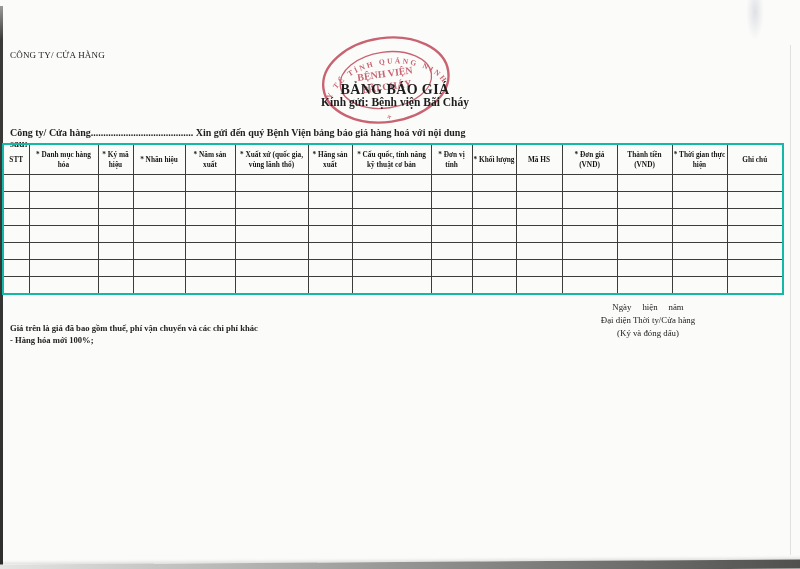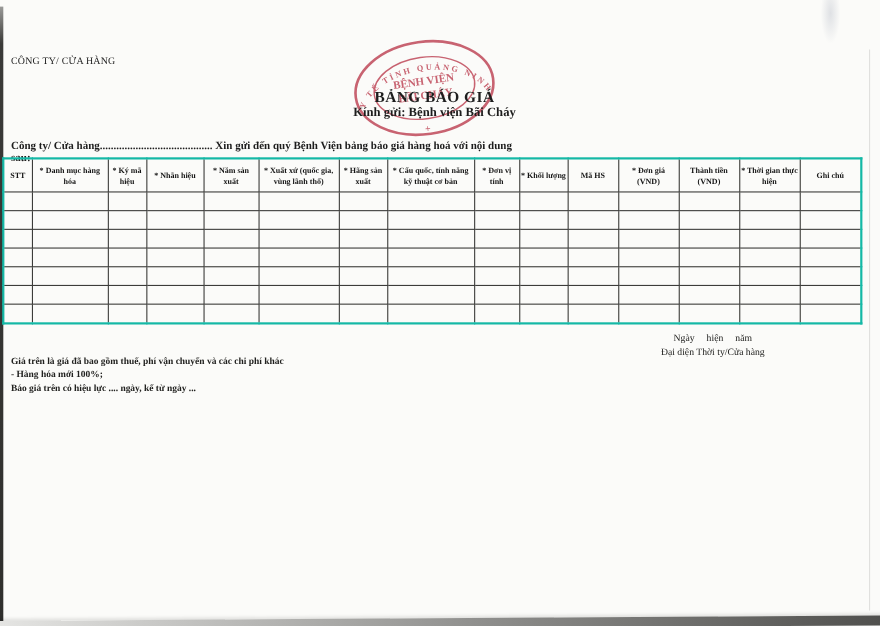--- a/index.html
+++ b/index.html
@@ -229,21 +229,21 @@
         <td></td>
         <td></td>
         <td></td>
       </tr>
     </tbody>
 </table>
 
 <div class="abs notes">
   <div>Giá trên là giá đã bao gồm thuế, phí vận chuyển và các chi phí khác</div>
   <div>- Hàng hóa mới 100%;</div>
-  <div>Báo giá trên có hiệu lực .... ngày, kể từ ngày ...</div>
 </div>
 
 <div class="abs signature">
   <div class="pre">Ngày     hiện     năm</div>
   <div>Đại diện Thời ty/Cửa hàng</div>
+  <div>(Ký và đóng dấu)</div>
 </div>
 
 <div class="abs edge-bottom"></div>
 
 </body></html>

